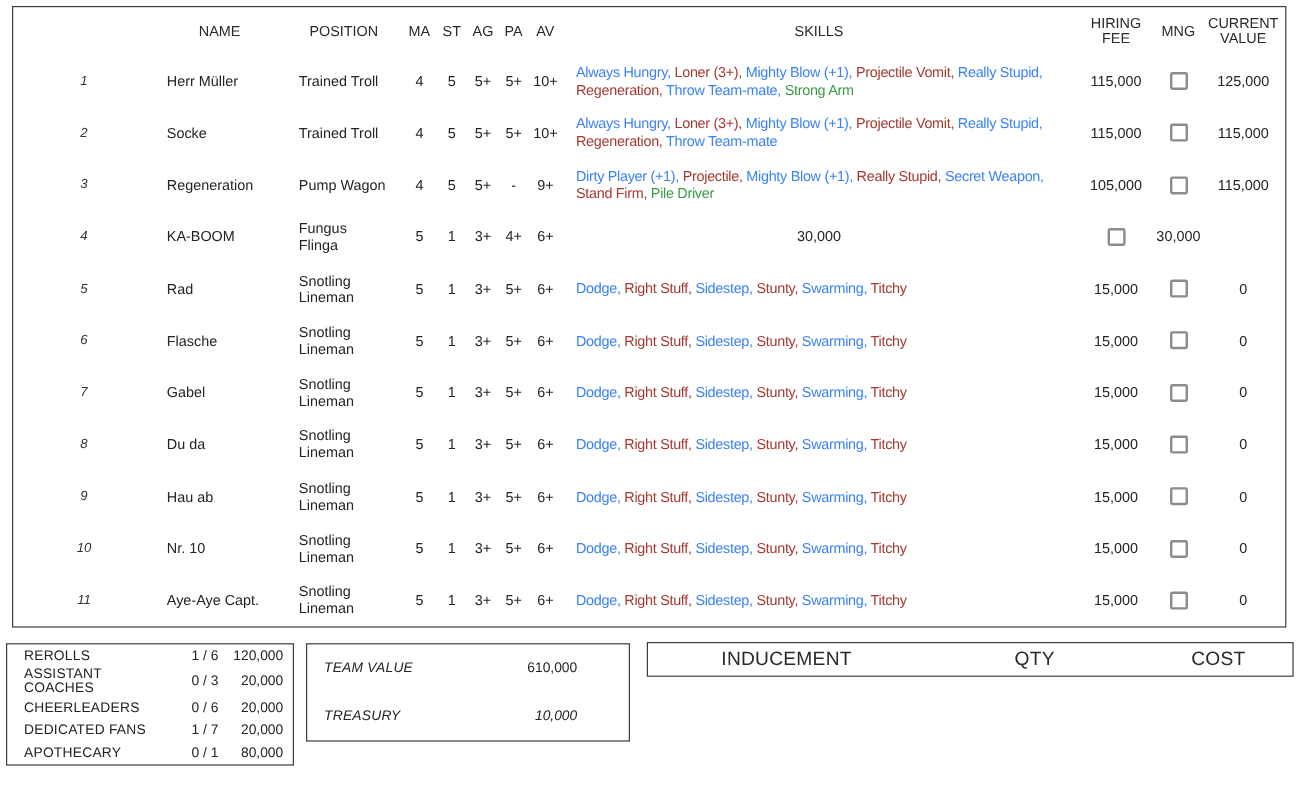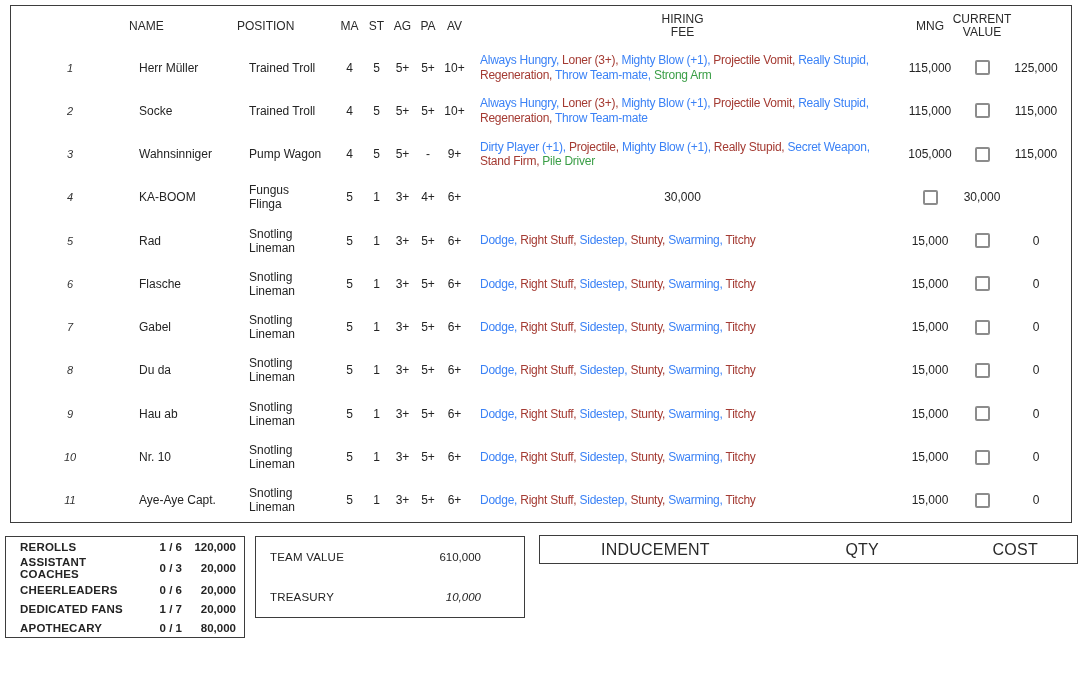--- a/index.html
+++ b/index.html
@@ -8,45 +8,45 @@
 
   
   .roster { position:absolute; left:10px; top:5px; width:1062px; height:518px;
     border:1.5px solid #3d3d3d; display:flex; flex-direction:column; background:#fff; }
   .rgrid { display:grid;
     grid-template-columns:118px 108px 99px 27px 27px 25px 26px 27px 1fr 66px 38px 70px;
     align-items:center; }
   .rhead { height:40px; font-size:11px; color:#2a2a2a; }
   .rhead .cell { display:flex; flex-direction:column; align-items:center;
     justify-content:center; line-height:13px; text-align:center; }
-  .rhead .h-name, .rhead .h-pos { align-items:flex-start; }
+  .rhead .h-name, .rhead .h-pos { align-items:center; }
   .rbody { flex:1; display:flex; flex-direction:column; }
   .prow { flex:1; }
   .cell { font-size:12px; }
   .c-num { text-align:center; font-style:italic; font-size:11px; color:#333; }
   .c-name { padding-left:10px; }
   .c-pos { padding-left:12px; padding-right:14px; line-height:14px; }
   .c-stat { text-align:center; }
   .c-skills { padding-left:12px; padding-right:8px; line-height:14.5px; letter-spacing:-0.25px; }
   .c-fee, .c-val { text-align:center; }
   .c-mng { display:flex; justify-content:center; }
   .sk-black { color:#3b82f6; } .sk-red { color:var(--skill-red); } .sk-green { color:var(--skill-green); }
   .checkbox { width:15px; height:15px; border:2px solid #8c8c8c; border-radius:2px; background:#fff; }
 
   
   .panel { position:absolute; border:1.5px solid #3d3d3d; background:#fff; }
-  .staff { left:5px; top:536px; width:240px; height:102px; display:flex; flex-direction:column;font-weight:bold; }
+  .staff { left:5px; top:536px; width:240px; height:102px; display:flex; flex-direction:column; }
   .srow { flex:1; display:grid; grid-template-columns:118px 58px 1fr; align-items:center; font-size:11.5px; }
   .s-label { padding-left:14px; letter-spacing:0.2px; }
   .s-ratio { text-align:right; }
   .s-cost { text-align:right; padding-right:8px; }
 
   .summary { left:255px; top:536px; width:270px; height:82px; display:flex; flex-direction:column; }
   .mrow { flex:1; display:grid; grid-template-columns:115px 110px 1fr; align-items:center; font-size:11.5px; }
-  .m-label { padding-left:14px; letter-spacing:0.2px; }
+  .m-label { padding-left:14px; letter-spacing:0.2px;font-style:italic; }
   .m-value { text-align:right; }
   .m-italic { font-style:italic; }
 
   .induce { left:539px; top:535px; width:539px; height:29px; display:grid;
     grid-template-columns:43% 34% 23%; align-items:center; font-size:16px; color:#2a2a2a; }
   .i-h { text-align:center; letter-spacing:0.2px; }
 </style>
 </head>
 <body>
 
@@ -68,20 +68,23 @@
     <div class="cell">
         <span>AG</span>
       </div>
     <div class="cell">
         <span>PA</span>
       </div>
     <div class="cell">
         <span>AV</span>
       </div>
     <div class="cell">
+        <span>SKILLS</span>
+      </div>
+    <div class="cell">
       <span>HIRING</span>
       <span>FEE</span>
     </div>
     <div class="cell">
         <span>MNG</span>
       </div>
     <div class="cell">
       <span>CURRENT</span>
       <span>VALUE</span>
     </div>
@@ -114,21 +117,21 @@
         <div class="cell c-stat">10+</div>
         <div class="cell c-skills"><span class="sk-black">Always Hungry, </span><span class="sk-red">Loner (3+), </span><span class="sk-black">Mighty Blow (+1), </span><span class="sk-red">Projectile Vomit, </span><span class="sk-black">Really Stupid, </span><span class="sk-red">Regeneration, </span><span class="sk-black">Throw Team-mate</span></div>
         <div class="cell c-fee">115,000</div>
         <div class="cell c-mng">
           <div class="checkbox"></div>
         </div>
         <div class="cell c-val">115,000</div>
       </div>
       <div class="rgrid prow">
         <div class="cell c-num">3</div>
-        <div class="cell c-name">Wahnsinniger</div>
+        <div class="cell c-name">Regeneration</div>
         <div class="cell c-pos">Pump Wagon</div>
         <div class="cell c-stat">4</div>
         <div class="cell c-stat">5</div>
         <div class="cell c-stat">5+</div>
         <div class="cell c-stat">-</div>
         <div class="cell c-stat">9+</div>
         <div class="cell c-skills"><span class="sk-black">Dirty Player (+1), </span><span class="sk-red">Projectile, </span><span class="sk-black">Mighty Blow (+1), </span><span class="sk-red">Really Stupid, </span><span class="sk-black">Secret Weapon, </span><span class="sk-red">Stand Firm, </span><span class="sk-green">Pile Driver</span></div>
         <div class="cell c-fee">105,000</div>
         <div class="cell c-mng">
           <div class="checkbox"></div>

